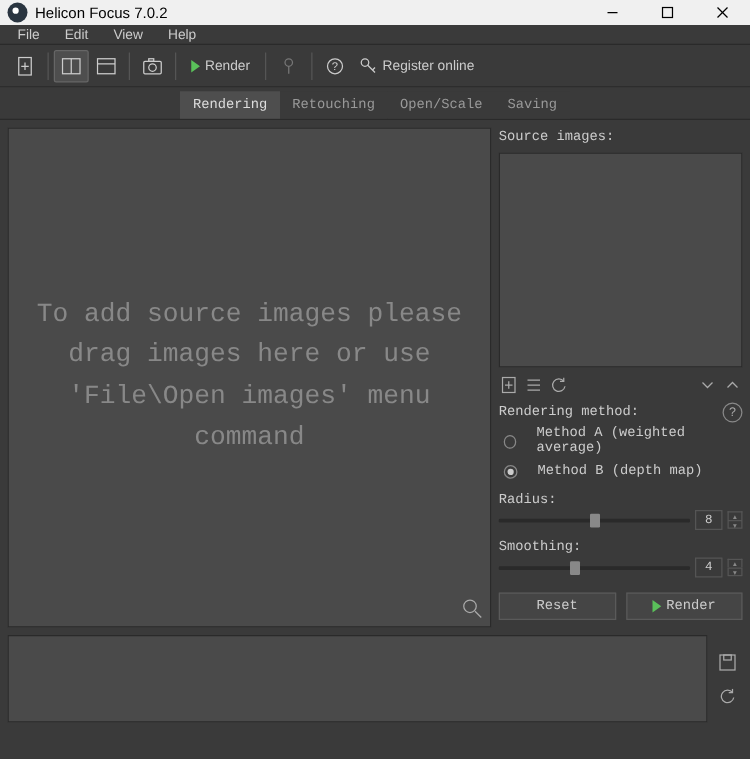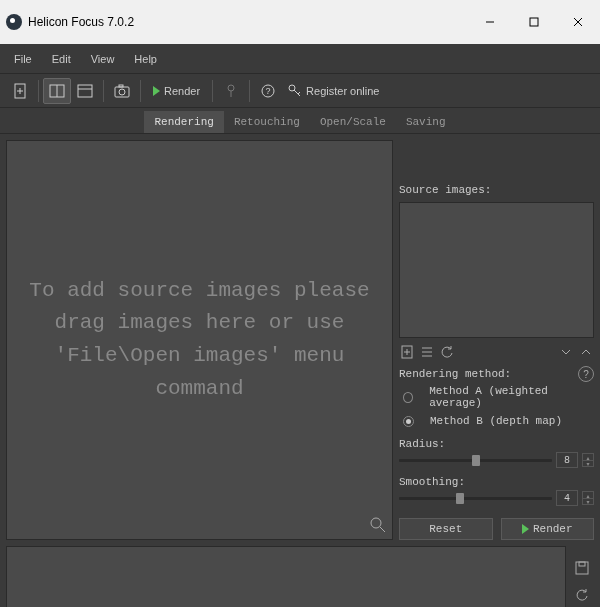--- a/index.html
+++ b/index.html
@@ -1,26 +1,26 @@
 <!DOCTYPE html>
 <html><head>
 <meta charset="utf-8">
 <style>
 * { margin: 0; padding: 0; box-sizing: border-box; }
 body { width: 600px; height: 607px; background: #3a3a3a; font-family: "Segoe UI", Arial, sans-serif; font-size: 11px; color: #ccc; overflow: hidden; }
 
-.titlebar { height: 44px; background: #f0f0f0; display: flex; align-items: center; padding-left: 6px; color: #000; }
+.titlebar { height: 20px; background: #f0f0f0; display: flex; align-items: center; padding-left: 6px; color: #000; }
 .titlebar-icon { width: 16px; height: 16px; background: #2a3540; border-radius: 50%; margin-right: 6px; position: relative; }
 .titlebar-icon::after { content: ''; position: absolute; top: 4px; left: 4px; width: 5px; height: 5px; background: #fff; border-radius: 50%; }
 .titlebar-title { flex: 1; font-size: 12px; }
 .titlebar-controls { display: flex; }
 .titlebar-btn { width: 44px; height: 28px; display: flex; align-items: center; justify-content: center; color: #000; font-size: 11px; cursor: pointer; }
 .titlebar-btn svg { stroke: #000; fill: none; }
 
-.menubar { height: 30px; background: #3a3a3a; display: flex; align-items: center; padding: 0 4px; border-bottom: 1px solid #2a2a2a; }
+.menubar { height: 16px; background: #3a3a3a; display: flex; align-items: center; padding: 0 4px; border-bottom: 1px solid #2a2a2a; }
 .menu-item { padding: 3px 10px; cursor: pointer; color: #ccc; }
 
 .toolbar { height: 34px; background: #3a3a3a; display: flex; align-items: center; padding: 0 6px; gap: 0; border-bottom: 1px solid #2a2a2a; }
 .toolbar-btn { width: 28px; height: 26px; display: flex; align-items: center; justify-content: center; border: 1px solid transparent; cursor: pointer; color: #ccc; border-radius: 2px; }
 .toolbar-btn.active { background: #4e4e4e; border-color: #666; }
 .toolbar-sep { width: 1px; height: 22px; background: #555; margin: 0 4px; }
 .toolbar-render { display: flex; align-items: center; padding: 2px 8px; cursor: pointer; gap: 4px; }
 .tri-green { width: 0; height: 0; border-left: 7px solid #5ac05a; border-top: 5px solid transparent; border-bottom: 5px solid transparent; }
 .toolbar-link { display: flex; align-items: center; gap: 4px; padding: 2px 6px; cursor: pointer; }
 
@@ -28,21 +28,21 @@
 .tab { padding: 5px 10px; background: #3a3a3a; color: #999; cursor: pointer; font-family: Liberation Mono, monospace; font-size: 11px; }
 .tab.active { background: #4e4e4e; color: #ddd; }
 
 .content { display: flex; height: 412px; padding: 6px; gap: 6px; }
 
 .main-panel { flex: 1; background: #4a4a4a; border: 1px solid #2a2a2a; display: flex; align-items: center; justify-content: center; padding: 22px; position: relative; }
 .placeholder-text { font-family: "Courier New", monospace; font-size: 21px; color: #888; text-align: center; line-height: 1.55; }
 .zoom-icon { position: absolute; bottom: 6px; right: 6px; color: #aaa; }
 
 .right-panel { width: 195px; display: flex; flex-direction: column; gap: 4px; }
-.src-label { font-family: "Courier New", monospace; font-size: 11px; color: #ccc; padding: 2px 0; margin-top: 42px; }
+.src-label { font-family: "Courier New", monospace; font-size: 11px; color: #ccc; padding: 2px 0; }
 .src-box { height: 172px; background: #4a4a4a; border: 1px solid #2a2a2a; }
 .src-controls { display: flex; align-items: center; padding: 2px 0; gap: 4px; }
 .src-controls .spacer { flex: 1; }
 .mini-icon { width: 16px; height: 16px; display: flex; align-items: center; justify-content: center; color: #aaa; cursor: pointer; }
 
 .method-section { margin-top: 0; }
 .method-header { display: flex; align-items: center; }
 .method-label { font-family: "Courier New", monospace; font-size: 11px; color: #ccc; flex: 1; }
 .help-icon { width: 16px; height: 16px; border: 1px solid #888; border-radius: 50%; display: flex; align-items: center; justify-content: center; font-size: 10px; color: #aaa; cursor: pointer; }
 .radio-row { display: flex; align-items: center; gap: 16px; padding: 3px 4px; font-family: "Courier New", monospace; font-size: 11px; color: #ccc; cursor: pointer; }

